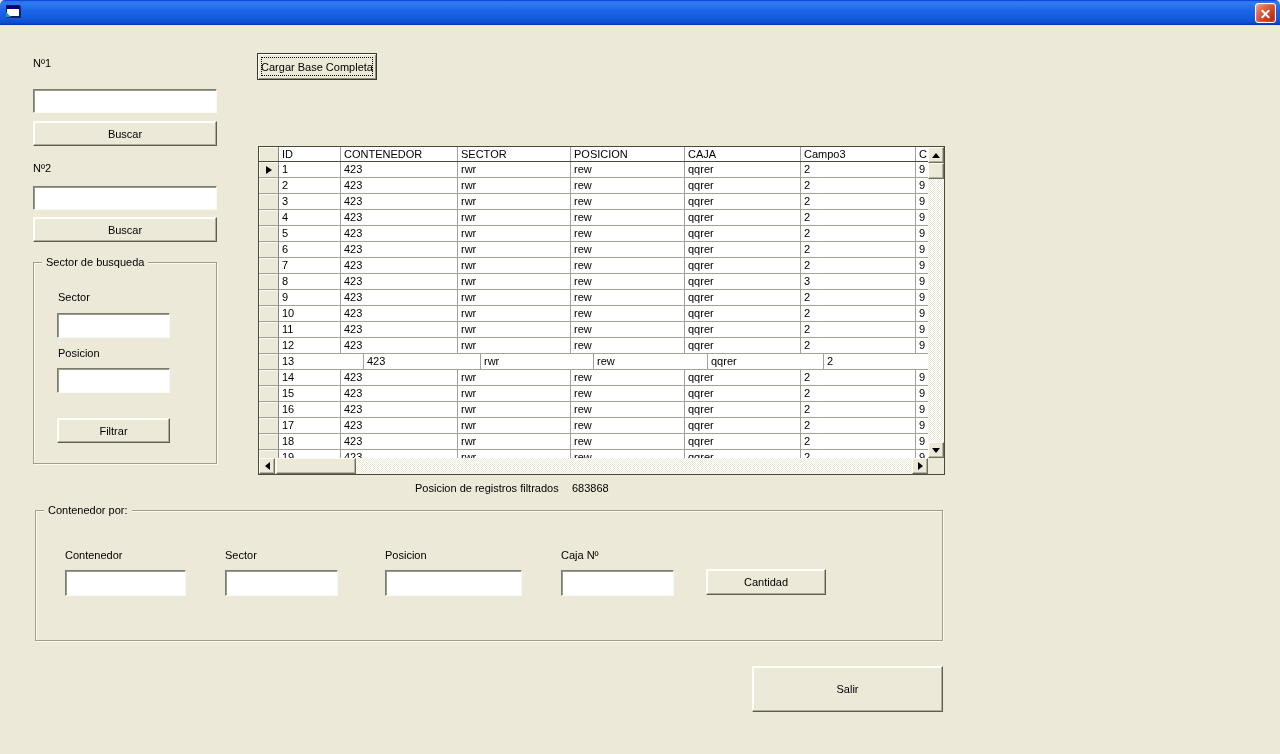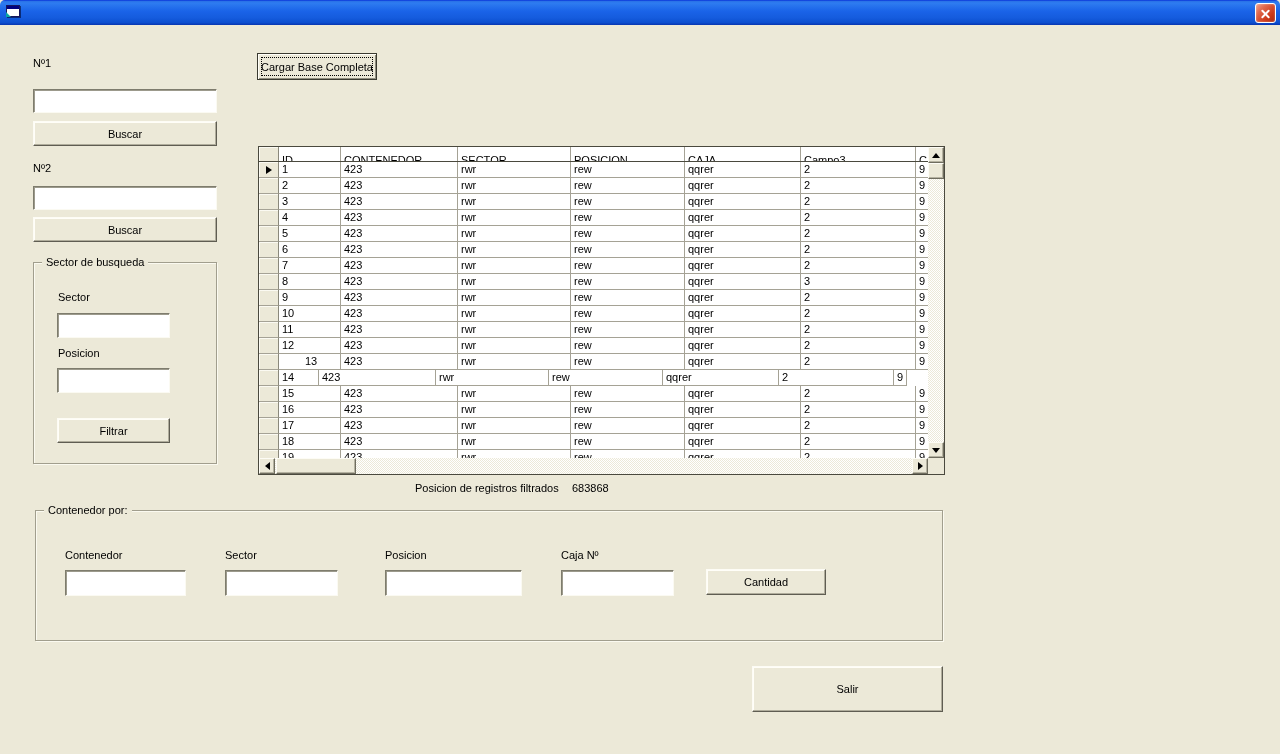--- a/index.html
+++ b/index.html
@@ -104,21 +104,21 @@
   .g-rows {
     position:absolute; left:0; top:15px; right:16px; bottom:16px; overflow:hidden;
     background:#fff;
   }
   .g-row { display:flex; height:16px; }
   .g-cell {
     height:100%; border-right:1px solid #a5a295; border-bottom:1px solid #a5a295;
     padding:1px 0 0 3px; overflow:hidden; white-space:nowrap; background:#fff;
     flex:0 0 auto; font-size:11px;
   }
-  .g-head { border-bottom:none; height:15px; padding-top:7px; }
+  .g-head { border-bottom:none; height:15px; padding-top:1px; }
   .g-corner { background:#fff; border-bottom:none; }
   .g-sel {
     background:#ECE9D8; border-right:1px solid #8a887b;
     box-shadow:inset 1px 1px 0 #fbfaf2;
     display:flex; align-items:center; justify-content:center; padding:0;
   }
   .sel-arrow {
     width:0; height:0;
     border-left:6px solid #000;
     border-top:4px solid transparent; border-bottom:4px solid transparent;
@@ -318,31 +318,31 @@
         <div class="g-cell" style="width: 62px;">12</div>
         <div class="g-cell" style="width: 117px;">423</div>
         <div class="g-cell" style="width: 113px;">rwr</div>
         <div class="g-cell" style="width: 114px;">rew</div>
         <div class="g-cell" style="width: 116px;">qqrer</div>
         <div class="g-cell" style="width: 115px;">2</div>
         <div class="g-cell" style="width: 13px;">9</div>
       </div>
       <div class="g-row">
         <div class="g-cell g-sel" style="width: 20px;"></div>
-        <div class="g-cell" style="width: 62px; text-align: center;">13</div>
-        <div class="g-cell" style="width: 117px;">423</div>
-        <div class="g-cell" style="width: 113px;">rwr</div>
-        <div class="g-cell" style="width: 114px;">rew</div>
-        <div class="g-cell" style="width: 116px;">qqrer</div>
-        <div class="g-cell" style="width: 115px;">2</div>
-        <div class="g-cell" style="width: 13px;">9</div>
-      </div>
-      <div class="g-row">
-        <div class="g-cell g-sel" style="width: 20px;"></div>
-        <div class="g-cell" style="width: 40px;">14</div>
+        <div class="g-cell" style="width: 85px;">13</div>
+        <div class="g-cell" style="width: 117px;">423</div>
+        <div class="g-cell" style="width: 113px;">rwr</div>
+        <div class="g-cell" style="width: 114px;">rew</div>
+        <div class="g-cell" style="width: 116px;">qqrer</div>
+        <div class="g-cell" style="width: 115px;">2</div>
+        <div class="g-cell" style="width: 13px;">9</div>
+      </div>
+      <div class="g-row">
+        <div class="g-cell g-sel" style="width: 20px;"></div>
+        <div class="g-cell" style="width: 62px;">14</div>
         <div class="g-cell" style="width: 117px;">423</div>
         <div class="g-cell" style="width: 113px;">rwr</div>
         <div class="g-cell" style="width: 114px;">rew</div>
         <div class="g-cell" style="width: 116px;">qqrer</div>
         <div class="g-cell" style="width: 115px;">2</div>
         <div class="g-cell" style="width: 13px;">9</div>
       </div>
       <div class="g-row">
         <div class="g-cell g-sel" style="width: 20px;"></div>
         <div class="g-cell" style="width: 62px;">15</div>

